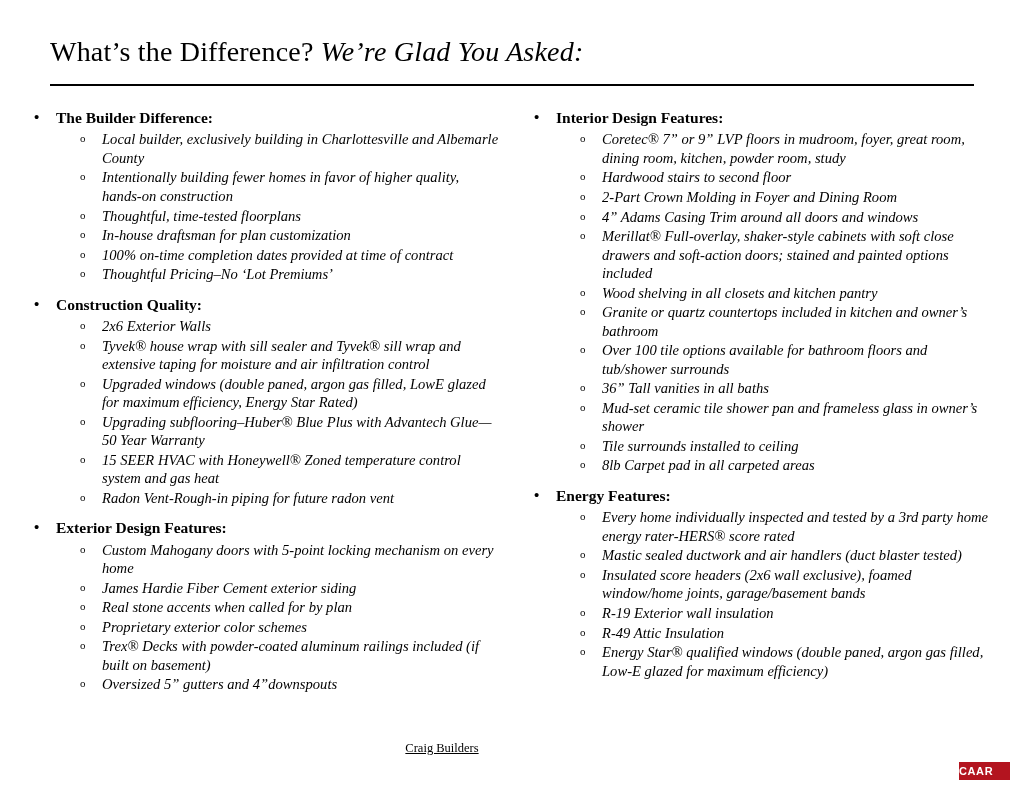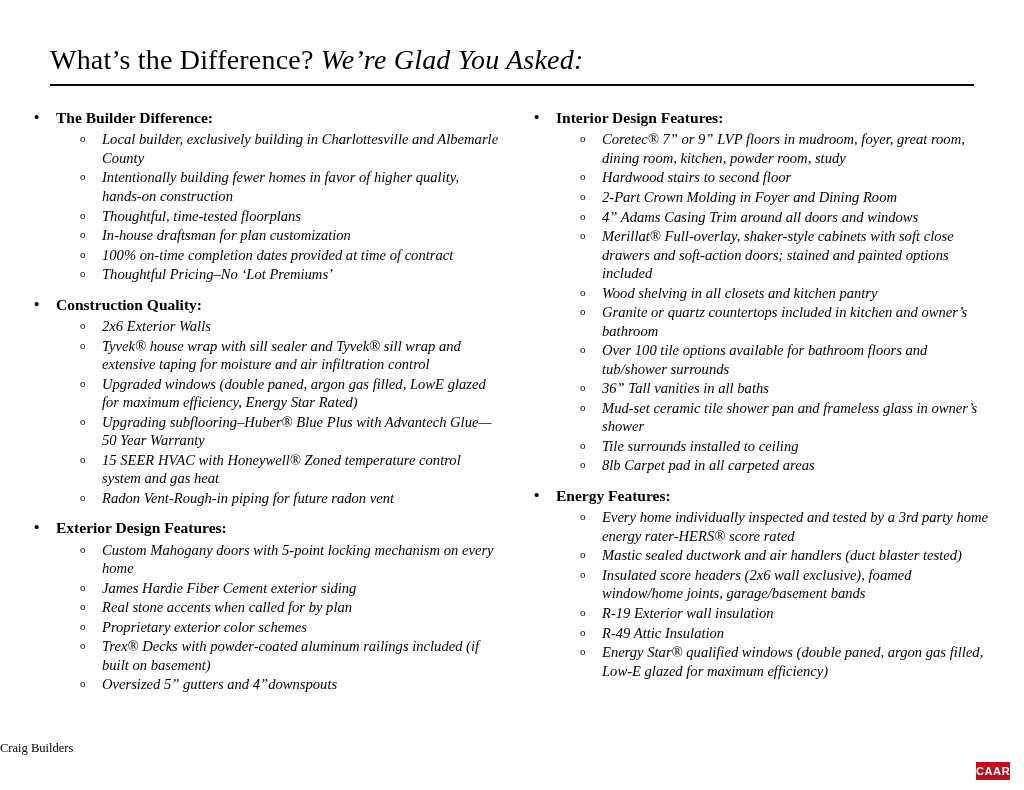--- a/index.html
+++ b/index.html
@@ -16,21 +16,21 @@
   }
   .page {
     position: relative;
     width: 1024px;
     height: 790px;
     box-sizing: border-box;
   }
   .title-wrap {
     position: absolute;
     left: 50px;
-    top: 44px;
+    top: 36px;
     width: 924px;
   }
   .title {
     font-family: "Liberation Serif", serif;
     font-size: 28px;
     letter-spacing: 0.2px;
     white-space: nowrap;
   }
   .title .reg { font-style: normal; }
   .title .ital { font-style: italic; }
@@ -98,29 +98,30 @@
   ul.items li .itext {
     flex: 1;
     font-style: italic;
   }
 
   .footer {
     position: absolute;
     left: 0;
     top: 741px;
     width: 884px;
-    text-align: left;
+    text-align: center;
     font-size: 12.5px;
     line-height: 1.25;
+    text-decoration: underline;
   }
   .caar-logo {
     position: absolute;
     right: 14px;
     top: 762px;
-    width: 34px;
+    width: 51px;
     height: 18px;
     background: #b3141f;
     display: flex;
     align-items: center;
     justify-content: flex-start;
   }
   .caar-logo span {
     color: #ffffff;
     font-family: "Liberation Sans", sans-serif;
     font-size: 11px;

